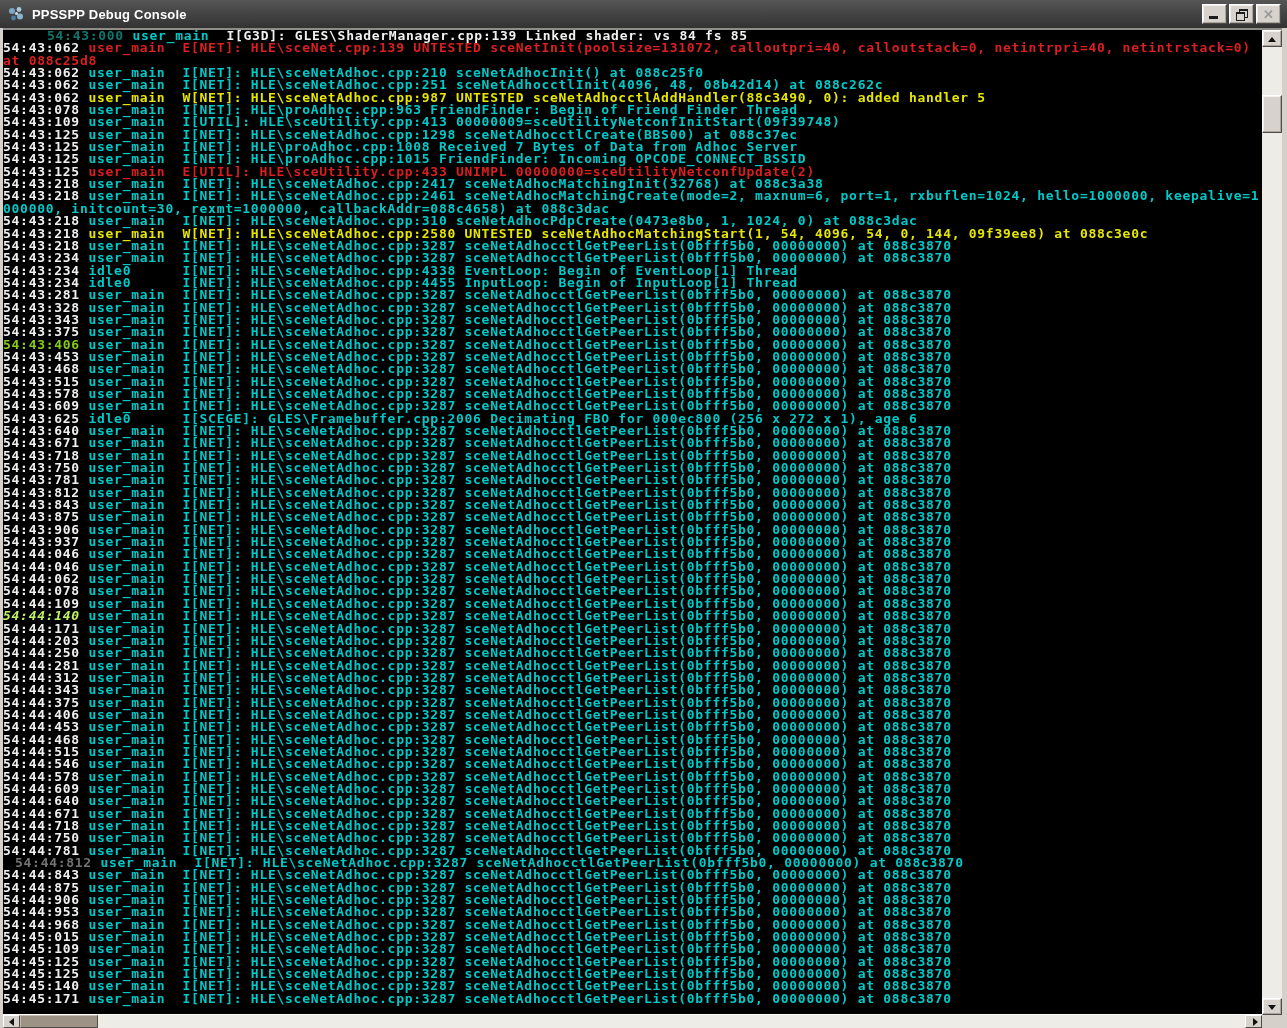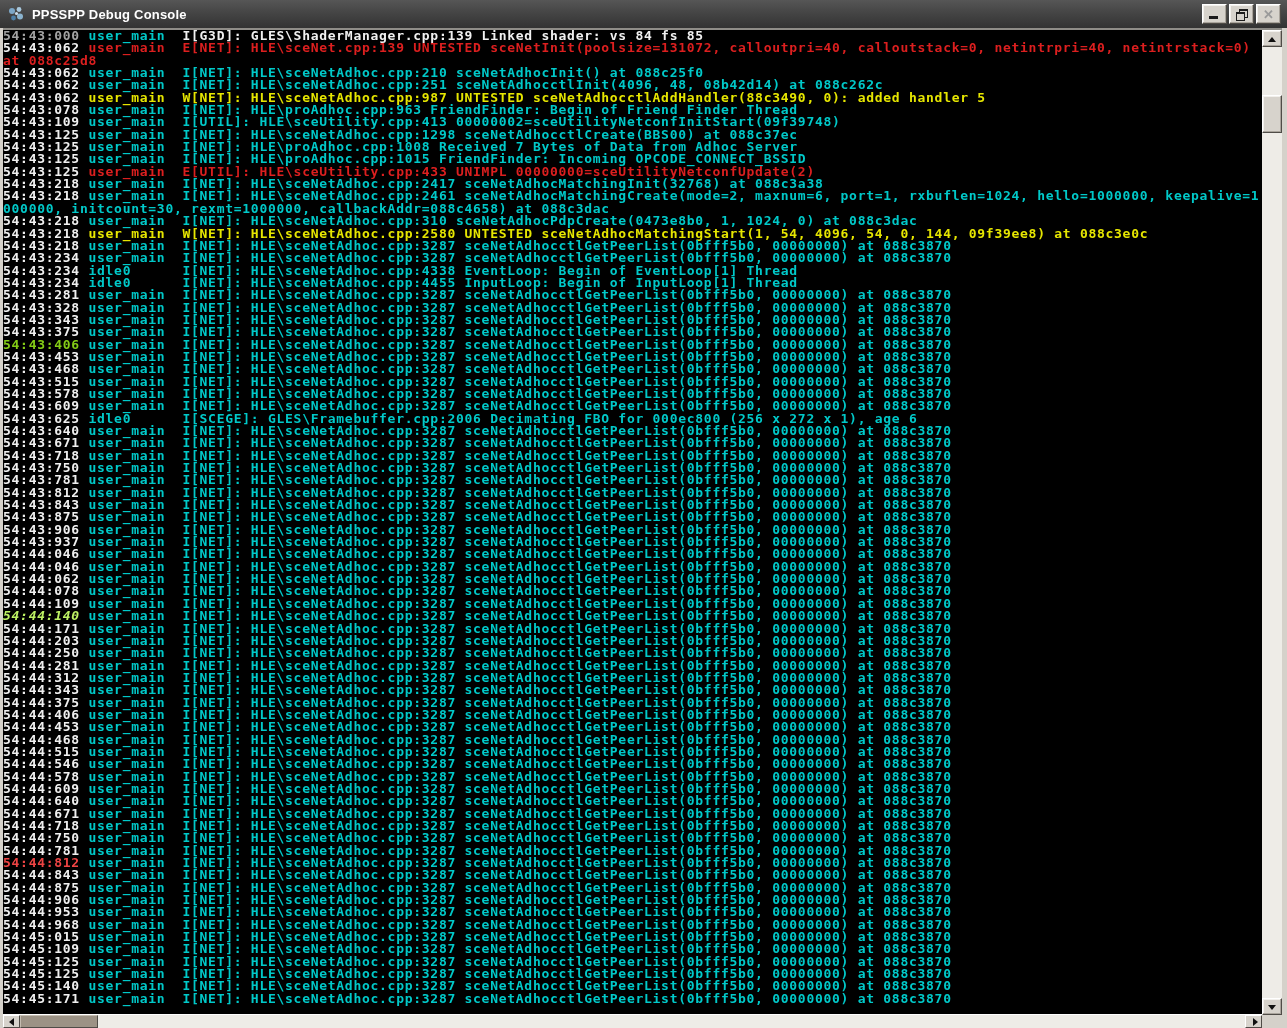--- a/index.html
+++ b/index.html
@@ -82,27 +82,27 @@
           <span class="glyph-close">✕</span>
         </div>
     </div>
   </div>
 
   <div class="seam"></div>
   <div class="frame-left"></div>
   <div class="frame-right"></div>
 
   <div id="console">
-      <div class="row"><span class="ts" style="color: #a3a3a3;">54:43:000 </span><span class="th" style="color: rgb(0, 201, 201);">user_main  </span><span class="msg" style="color: rgb(240, 240, 240);">I[G3D]: GLES\ShaderManager.cpp:139 Linked shader: vs 84 fs 85</span></div>
+      <div class="row"><span class="ts" style="color: #0f766e; margin-left: 44px;">54:43:000 </span><span class="th" style="color: rgb(0, 201, 201);">user_main  </span><span class="msg" style="color: rgb(240, 240, 240);">I[G3D]: GLES\ShaderManager.cpp:139 Linked shader: vs 84 fs 85</span></div>
       <div class="row"><span class="ts" style="color: rgb(240, 240, 240);">54:43:062 </span><span class="th" style="color: rgb(220, 31, 31);">user_main  </span><span class="msg" style="color: rgb(220, 31, 31);">E[NET]: HLE\sceNet.cpp:139 UNTESTED sceNetInit(poolsize=131072, calloutpri=40, calloutstack=0, netintrpri=40, netintrstack=0) at 088c25d8</span></div>
       <div class="row"><span class="ts" style="color: rgb(240, 240, 240);">54:43:062 </span><span class="th" style="color: rgb(0, 201, 201);">user_main  </span><span class="msg" style="color: rgb(0, 201, 201);">I[NET]: HLE\sceNetAdhoc.cpp:210 sceNetAdhocInit() at 088c25f0</span></div>
       <div class="row"><span class="ts" style="color: rgb(240, 240, 240);">54:43:062 </span><span class="th" style="color: rgb(0, 201, 201);">user_main  </span><span class="msg" style="color: rgb(0, 201, 201);">I[NET]: HLE\sceNetAdhoc.cpp:251 sceNetAdhocctlInit(4096, 48, 08b42d14) at 088c262c</span></div>
       <div class="row"><span class="ts" style="color: rgb(240, 240, 240);">54:43:062 </span><span class="th" style="color: rgb(230, 230, 0);">user_main  </span><span class="msg" style="color: rgb(230, 230, 0);">W[NET]: HLE\sceNetAdhoc.cpp:987 UNTESTED sceNetAdhocctlAddHandler(88c3490, 0): added handler 5</span></div>
       <div class="row"><span class="ts" style="color: rgb(240, 240, 240);">54:43:078 </span><span class="th" style="color: rgb(0, 201, 201);">user_main  </span><span class="msg" style="color: rgb(0, 201, 201); margin-top: 8px;">I[NET]: HLE\proAdhoc.cpp:963 FriendFinder: Begin of Friend Finder Thread</span></div>
-      <div class="row"><span class="ts" style="color: rgb(240, 240, 240);">54:43:109 </span><span class="th" style="color: rgb(0, 201, 201);">user_main  </span><span class="msg" style="color: rgb(0, 201, 201);">I[UTIL]: HLE\sceUtility.cpp:413 00000002=sceUtilityNetconfInitStart(09f39748)</span></div>
+      <div class="row"><span class="ts" style="color: rgb(240, 240, 240);">54:43:109 </span><span class="th" style="color: rgb(0, 201, 201);">user_main  </span><span class="msg" style="color: rgb(0, 201, 201);">I[UTIL]: HLE\sceUtility.cpp:413 00000009=sceUtilityNetconfInitStart(09f39748)</span></div>
       <div class="row"><span class="ts" style="color: rgb(240, 240, 240);">54:43:125 </span><span class="th" style="color: rgb(0, 201, 201);">user_main  </span><span class="msg" style="color: rgb(0, 201, 201);">I[NET]: HLE\sceNetAdhoc.cpp:1298 sceNetAdhocctlCreate(BBS00) at 088c37ec</span></div>
       <div class="row"><span class="ts" style="color: rgb(240, 240, 240);">54:43:125 </span><span class="th" style="color: rgb(0, 201, 201);">user_main  </span><span class="msg" style="color: rgb(0, 201, 201);">I[NET]: HLE\proAdhoc.cpp:1008 Received 7 Bytes of Data from Adhoc Server</span></div>
       <div class="row"><span class="ts" style="color: rgb(240, 240, 240);">54:43:125 </span><span class="th" style="color: rgb(0, 201, 201);">user_main  </span><span class="msg" style="color: rgb(0, 201, 201);">I[NET]: HLE\proAdhoc.cpp:1015 FriendFinder: Incoming OPCODE_CONNECT_BSSID</span></div>
       <div class="row"><span class="ts" style="color: rgb(240, 240, 240);">54:43:125 </span><span class="th" style="color: rgb(220, 31, 31);">user_main  </span><span class="msg" style="color: rgb(220, 31, 31);">E[UTIL]: HLE\sceUtility.cpp:433 UNIMPL 00000000=sceUtilityNetconfUpdate(2)</span></div>
       <div class="row"><span class="ts" style="color: rgb(240, 240, 240);">54:43:218 </span><span class="th" style="color: rgb(0, 201, 201);">user_main  </span><span class="msg" style="color: rgb(0, 201, 201);">I[NET]: HLE\sceNetAdhoc.cpp:2417 sceNetAdhocMatchingInit(32768) at 088c3a38</span></div>
       <div class="row"><span class="ts" style="color: rgb(240, 240, 240);">54:43:218 </span><span class="th" style="color: rgb(0, 201, 201);">user_main  </span><span class="msg" style="color: rgb(0, 201, 201);">I[NET]: HLE\sceNetAdhoc.cpp:2461 sceNetAdhocMatchingCreate(mode=2, maxnum=6, port=1, rxbuflen=1024, hello=1000000, keepalive=1000000, initcount=30, rexmt=1000000, callbackAddr=088c4658) at 088c3dac</span></div>
       <div class="row"><span class="ts" style="color: rgb(240, 240, 240);">54:43:218 </span><span class="th" style="color: rgb(0, 201, 201);">user_main  </span><span class="msg" style="color: rgb(0, 201, 201);">I[NET]: HLE\sceNetAdhoc.cpp:310 sceNetAdhocPdpCreate(0473e8b0, 1, 1024, 0) at 088c3dac</span></div>
       <div class="row"><span class="ts" style="color: rgb(240, 240, 240);">54:43:218 </span><span class="th" style="color: rgb(230, 230, 0);">user_main  </span><span class="msg" style="color: rgb(230, 230, 0);">W[NET]: HLE\sceNetAdhoc.cpp:2580 UNTESTED sceNetAdhocMatchingStart(1, 54, 4096, 54, 0, 144, 09f39ee8) at 088c3e0c</span></div>
       <div class="row"><span class="ts" style="color: rgb(240, 240, 240);">54:43:218 </span><span class="th" style="color: rgb(0, 201, 201);">user_main  </span><span class="msg" style="color: rgb(0, 201, 201);">I[NET]: HLE\sceNetAdhoc.cpp:3287 sceNetAdhocctlGetPeerList(0bfff5b0, 00000000) at 088c3870</span></div>
       <div class="row"><span class="ts" style="color: rgb(240, 240, 240);">54:43:234 </span><span class="th" style="color: rgb(0, 201, 201);">user_main  </span><span class="msg" style="color: rgb(0, 201, 201);">I[NET]: HLE\sceNetAdhoc.cpp:3287 sceNetAdhocctlGetPeerList(0bfff5b0, 00000000) at 088c3870</span></div>
@@ -147,21 +147,21 @@
       <div class="row"><span class="ts" style="color: rgb(240, 240, 240);">54:44:468 </span><span class="th" style="color: rgb(0, 201, 201);">user_main  </span><span class="msg" style="color: rgb(0, 201, 201);">I[NET]: HLE\sceNetAdhoc.cpp:3287 sceNetAdhocctlGetPeerList(0bfff5b0, 00000000) at 088c3870</span></div>
       <div class="row"><span class="ts" style="color: rgb(240, 240, 240);">54:44:515 </span><span class="th" style="color: rgb(0, 201, 201);">user_main  </span><span class="msg" style="color: rgb(0, 201, 201);">I[NET]: HLE\sceNetAdhoc.cpp:3287 sceNetAdhocctlGetPeerList(0bfff5b0, 00000000) at 088c3870</span></div>
       <div class="row"><span class="ts" style="color: rgb(240, 240, 240);">54:44:546 </span><span class="th" style="color: rgb(0, 201, 201);">user_main  </span><span class="msg" style="color: rgb(0, 201, 201);">I[NET]: HLE\sceNetAdhoc.cpp:3287 sceNetAdhocctlGetPeerList(0bfff5b0, 00000000) at 088c3870</span></div>
       <div class="row"><span class="ts" style="color: rgb(240, 240, 240);">54:44:578 </span><span class="th" style="color: rgb(0, 201, 201);">user_main  </span><span class="msg" style="color: rgb(0, 201, 201);">I[NET]: HLE\sceNetAdhoc.cpp:3287 sceNetAdhocctlGetPeerList(0bfff5b0, 00000000) at 088c3870</span></div>
       <div class="row"><span class="ts" style="color: rgb(240, 240, 240);">54:44:609 </span><span class="th" style="color: rgb(0, 201, 201);">user_main  </span><span class="msg" style="color: rgb(0, 201, 201);">I[NET]: HLE\sceNetAdhoc.cpp:3287 sceNetAdhocctlGetPeerList(0bfff5b0, 00000000) at 088c3870</span></div>
       <div class="row"><span class="ts" style="color: rgb(240, 240, 240);">54:44:640 </span><span class="th" style="color: rgb(0, 201, 201);">user_main  </span><span class="msg" style="color: rgb(0, 201, 201);">I[NET]: HLE\sceNetAdhoc.cpp:3287 sceNetAdhocctlGetPeerList(0bfff5b0, 00000000) at 088c3870</span></div>
       <div class="row"><span class="ts" style="color: rgb(240, 240, 240);">54:44:671 </span><span class="th" style="color: rgb(0, 201, 201);">user_main  </span><span class="msg" style="color: rgb(0, 201, 201);">I[NET]: HLE\sceNetAdhoc.cpp:3287 sceNetAdhocctlGetPeerList(0bfff5b0, 00000000) at 088c3870</span></div>
       <div class="row"><span class="ts" style="color: rgb(240, 240, 240);">54:44:718 </span><span class="th" style="color: rgb(0, 201, 201);">user_main  </span><span class="msg" style="color: rgb(0, 201, 201);">I[NET]: HLE\sceNetAdhoc.cpp:3287 sceNetAdhocctlGetPeerList(0bfff5b0, 00000000) at 088c3870</span></div>
       <div class="row"><span class="ts" style="color: rgb(240, 240, 240);">54:44:750 </span><span class="th" style="color: rgb(0, 201, 201);">user_main  </span><span class="msg" style="color: rgb(0, 201, 201);">I[NET]: HLE\sceNetAdhoc.cpp:3287 sceNetAdhocctlGetPeerList(0bfff5b0, 00000000) at 088c3870</span></div>
       <div class="row"><span class="ts" style="color: rgb(240, 240, 240);">54:44:781 </span><span class="th" style="color: rgb(0, 201, 201);">user_main  </span><span class="msg" style="color: rgb(0, 201, 201);">I[NET]: HLE\sceNetAdhoc.cpp:3287 sceNetAdhocctlGetPeerList(0bfff5b0, 00000000) at 088c3870</span></div>
-      <div class="row"><span class="ts" style="color: #ef4444;">54:44:812 </span><span class="th" style="color: rgb(0, 201, 201);">user_main  </span><span class="msg" style="color: rgb(0, 201, 201);">I[NET]: HLE\sceNetAdhoc.cpp:3287 sceNetAdhocctlGetPeerList(0bfff5b0, 00000000) at 088c3870</span></div>
+      <div class="row"><span class="ts" style="color: #737373; padding-left: 12px;">54:44:812 </span><span class="th" style="color: rgb(0, 201, 201);">user_main  </span><span class="msg" style="color: rgb(0, 201, 201);">I[NET]: HLE\sceNetAdhoc.cpp:3287 sceNetAdhocctlGetPeerList(0bfff5b0, 00000000) at 088c3870</span></div>
       <div class="row"><span class="ts" style="color: rgb(240, 240, 240);">54:44:843 </span><span class="th" style="color: rgb(0, 201, 201);">user_main  </span><span class="msg" style="color: rgb(0, 201, 201);">I[NET]: HLE\sceNetAdhoc.cpp:3287 sceNetAdhocctlGetPeerList(0bfff5b0, 00000000) at 088c3870</span></div>
       <div class="row"><span class="ts" style="color: rgb(240, 240, 240);">54:44:875 </span><span class="th" style="color: rgb(0, 201, 201);">user_main  </span><span class="msg" style="color: rgb(0, 201, 201);">I[NET]: HLE\sceNetAdhoc.cpp:3287 sceNetAdhocctlGetPeerList(0bfff5b0, 00000000) at 088c3870</span></div>
       <div class="row"><span class="ts" style="color: rgb(240, 240, 240);">54:44:906 </span><span class="th" style="color: rgb(0, 201, 201);">user_main  </span><span class="msg" style="color: rgb(0, 201, 201);">I[NET]: HLE\sceNetAdhoc.cpp:3287 sceNetAdhocctlGetPeerList(0bfff5b0, 00000000) at 088c3870</span></div>
       <div class="row"><span class="ts" style="color: rgb(240, 240, 240);">54:44:953 </span><span class="th" style="color: rgb(0, 201, 201);">user_main  </span><span class="msg" style="color: rgb(0, 201, 201);">I[NET]: HLE\sceNetAdhoc.cpp:3287 sceNetAdhocctlGetPeerList(0bfff5b0, 00000000) at 088c3870</span></div>
       <div class="row"><span class="ts" style="color: rgb(240, 240, 240);">54:44:968 </span><span class="th" style="color: rgb(0, 201, 201);">user_main  </span><span class="msg" style="color: rgb(0, 201, 201);">I[NET]: HLE\sceNetAdhoc.cpp:3287 sceNetAdhocctlGetPeerList(0bfff5b0, 00000000) at 088c3870</span></div>
       <div class="row"><span class="ts" style="color: rgb(240, 240, 240);">54:45:015 </span><span class="th" style="color: rgb(0, 201, 201);">user_main  </span><span class="msg" style="color: rgb(0, 201, 201);">I[NET]: HLE\sceNetAdhoc.cpp:3287 sceNetAdhocctlGetPeerList(0bfff5b0, 00000000) at 088c3870</span></div>
       <div class="row"><span class="ts" style="color: rgb(240, 240, 240);">54:45:109 </span><span class="th" style="color: rgb(0, 201, 201);">user_main  </span><span class="msg" style="color: rgb(0, 201, 201);">I[NET]: HLE\sceNetAdhoc.cpp:3287 sceNetAdhocctlGetPeerList(0bfff5b0, 00000000) at 088c3870</span></div>
       <div class="row"><span class="ts" style="color: rgb(240, 240, 240);">54:45:125 </span><span class="th" style="color: rgb(0, 201, 201);">user_main  </span><span class="msg" style="color: rgb(0, 201, 201);">I[NET]: HLE\sceNetAdhoc.cpp:3287 sceNetAdhocctlGetPeerList(0bfff5b0, 00000000) at 088c3870</span></div>
       <div class="row"><span class="ts" style="color: rgb(240, 240, 240);">54:45:125 </span><span class="th" style="color: rgb(0, 201, 201);">user_main  </span><span class="msg" style="color: rgb(0, 201, 201);">I[NET]: HLE\sceNetAdhoc.cpp:3287 sceNetAdhocctlGetPeerList(0bfff5b0, 00000000) at 088c3870</span></div>
       <div class="row"><span class="ts" style="color: rgb(240, 240, 240);">54:45:140 </span><span class="th" style="color: rgb(0, 201, 201);">user_main  </span><span class="msg" style="color: rgb(0, 201, 201);">I[NET]: HLE\sceNetAdhoc.cpp:3287 sceNetAdhocctlGetPeerList(0bfff5b0, 00000000) at 088c3870</span></div>

